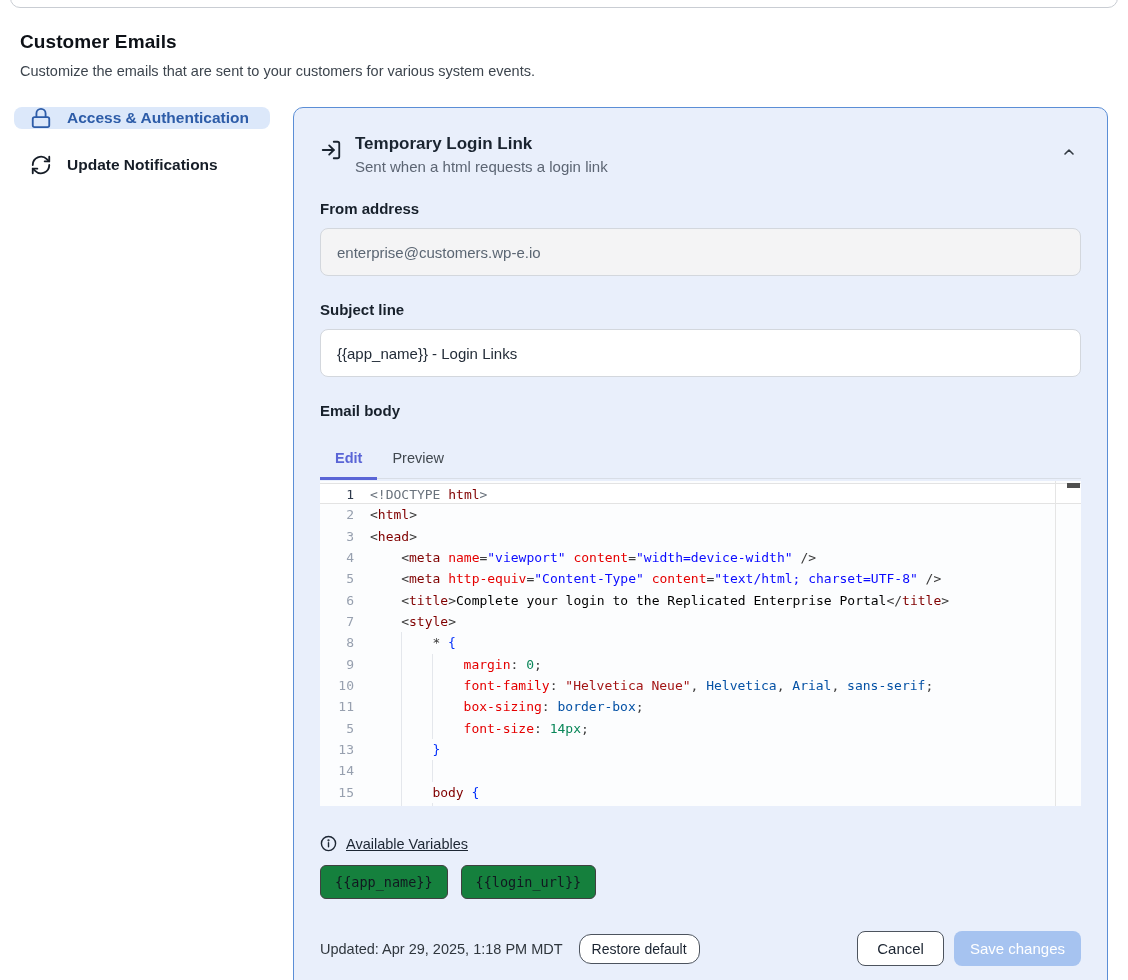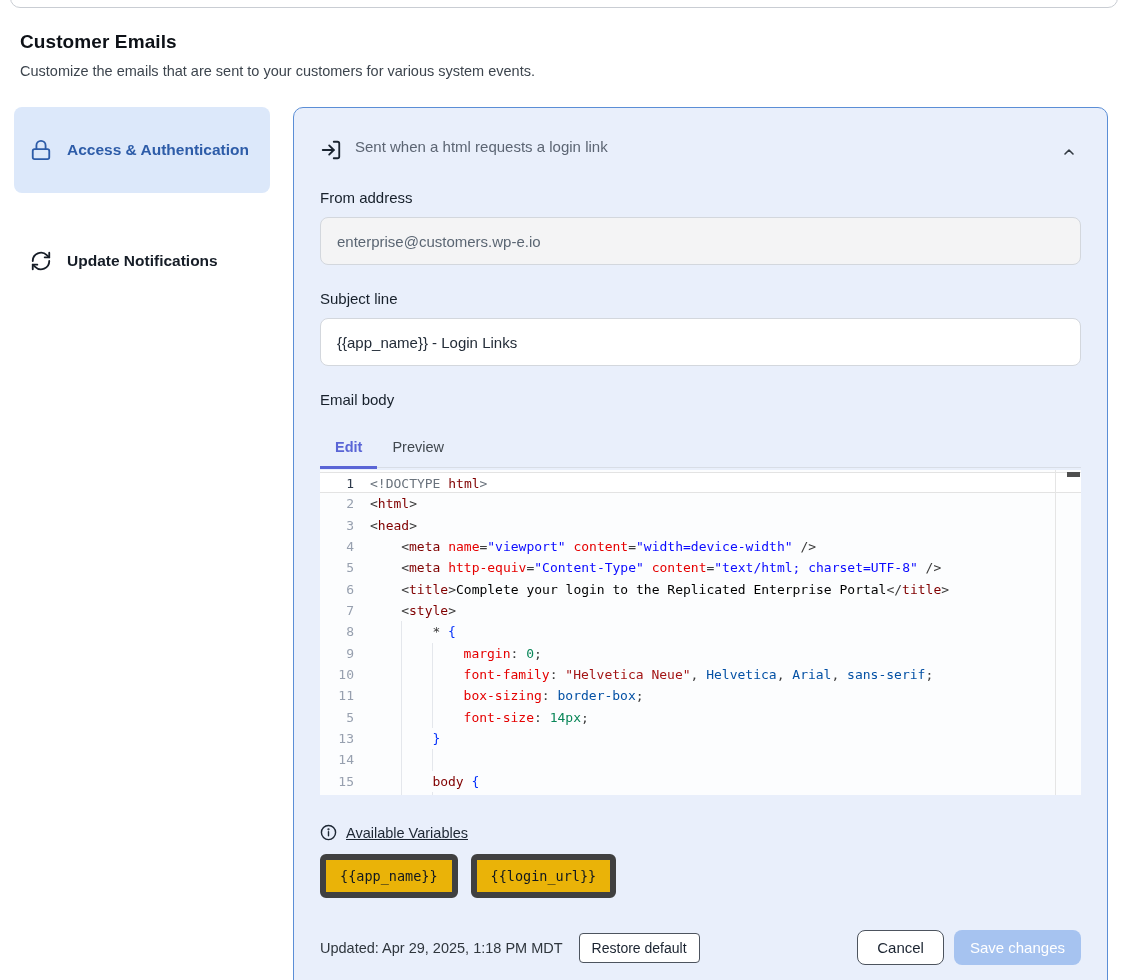--- a/index.html
+++ b/index.html
@@ -10,34 +10,34 @@
   }
   
   .top-card-edge { position:absolute; top:-14px; left:10px; right:10px; height:22px;
     border:1px solid #c9cdd3; border-radius:10px; background:#fff; }
   .page-head { padding:31px 35px 0 20px; }
   .page-title { font-size:19px; font-weight:700; color:#0d1117; letter-spacing:.1px; }
   .page-sub { margin-top:10px; font-size:14.5px; color:#3d454e; }
   .columns { display:flex; align-items:flex-start; gap:23px; padding:28px 20px 0 14px; }
   
   .sidebar { flex:0 0 256px; }
-  .side-item { display:flex; align-items:center; gap:15px; padding:32px 16px; border-radius:8px;
+  .side-item { display:flex; align-items:center; gap:15px; padding:0 16px; border-radius:8px;
     font-size:15.5px; font-weight:600; cursor:pointer; }
   .side-item.active { background:#dce8fa; color:#2d5ca8; }
   .side-item.plain { margin-top:25px; color:#161d27; }
   .side-item .ico { flex:0 0 22px; height:22px; display:flex; align-items:center; justify-content:center; }
   
   .panel { flex:1 1 auto; background:#e9effb; border:1px solid #5b8ed6; border-radius:10px;
     padding:26px; min-height:848px; }
   .panel-head { display:flex; align-items:flex-start; gap:13px; }
   .panel-head .ico { margin-top:5px; }
   .panel-title { font-size:17px; font-weight:700; color:#1a2430; }
   .panel-sub { margin-top:4px; font-size:15px; color:#5c6573; }
   .collapse-btn { margin-left:auto; background:none; border:none; cursor:pointer; padding:4px; margin-top:6px; }
-  .field-label { margin-top:25px; margin-bottom:11px; font-size:15px; font-weight:400; color:#17202b; }
+  .field-label { margin-top:25px; margin-bottom:11px; font-size:15px; font-weight:700; color:#17202b; }
   .text-input { width:100%; height:48px; border:1px solid #d3d7dd; border-radius:8px;
     padding:0 16px; font-size:15px; font-family:inherit; }
   .text-input.disabled { background:#f4f4f5; color:#5b6673; }
   .text-input.editable { background:#ffffff; color:#232c38; }
   
   .tabs { display:flex; margin-top:22px; border-bottom:1px solid #d8dde6; }
   .tab { padding:9px 15px 11px; font-size:14.5px; cursor:pointer; border-bottom:3px solid transparent; margin-bottom:-2px; }
   .tab.active { color:#5a65d6; font-weight:700; border-bottom-color:#5a65d6; }
   .tab.plain { color:#41484f; }
   
@@ -51,28 +51,28 @@
   .ind { display:inline-block; width:31.2px; height:21.35px; vertical-align:top; }
   .ind + .ind { border-left:1px solid #e4e7ec; }
   .scroll-rail { position:absolute; top:0; right:0; bottom:0; width:26px; border-left:1px solid #e5e5e5; }
   .scroll-thumb { position:absolute; top:2px; right:1px; width:13px; height:5px; background:#4f4f4f; }
   .t-gray{color:#6a737d} .t-tag{color:#800000} .t-attr{color:#e50000} .t-str{color:#0b0bff}
   .t-prop{color:#e50000} .t-strc{color:#a31515} .t-num{color:#098658} .t-val{color:#0451a5}
   .t-text{color:#000000} .t-brace{color:#0431fa} .t-punct{color:#3b3b3b}
   
   .vars-head { display:flex; align-items:center; gap:9px; margin-top:29px; font-size:14.5px; color:#1c2633;text-decoration:underline; }
   .chips { display:flex; gap:13px; margin-top:13px; }
-  .chip { background:#eab308; border:6px solid #404040; border-radius:6px; padding:8px 14px;
+  .chip { background:#15803d; border:1px solid #404040; border-radius:6px; padding:8px 14px;
     font-family:"DejaVu Sans Mono","Liberation Mono",monospace; font-size:13.5px; color:#111820; cursor:pointer; }
   
   .panel-footer { display:flex; align-items:center; margin-top:32px; }
   .updated { font-size:14.5px; color:#2f363d; }
   .btn { font-family:inherit; cursor:pointer; background:#ffffff; }
   .btn-restore { margin-left:16px; font-size:14px; color:#1a2330; border:1px solid #4d545e;
-    border-radius:4px; padding:6px 12px; }
+    border-radius:12px; padding:6px 12px; }
   .btn-cancel { margin-left:auto; font-size:15px; color:#1a2330; border:1px solid #4d545e;
     border-radius:8px; padding:8px 19px; }
   .btn-save { margin-left:10px; font-size:15px; color:#ffffff; background:#a6c3f0; border:none;
     border-radius:8px; padding:9px 16px;text-align:right; }
   svg { display:block; }
 </style>
 </head>
 <body>
 
 <div class="top-card-edge"></div>
@@ -110,20 +110,21 @@
   <div class="panel">
     <div class="panel-head">
       <span class="ico">
         <svg width="22" height="22" viewBox="0 0 24 24" fill="none" stroke="#1a2430" stroke-width="2" stroke-linecap="round" stroke-linejoin="round">
           <path d="M15 3h4a2 2 0 0 1 2 2v14a2 2 0 0 1-2 2h-4"></path>
           <polyline points="10 17 15 12 10 7"></polyline>
           <line x1="15" y1="12" x2="3" y2="12"></line>
         </svg>
       </span>
       <div>
+        <div class="panel-title">Temporary Login Link</div>
         <div class="panel-sub">Sent when a html requests a login link</div>
       </div>
       <button class="collapse-btn">
         <span>
           <svg width="16" height="16" viewBox="0 0 24 24" fill="none" stroke="#333a42" stroke-width="2.4" stroke-linecap="round" stroke-linejoin="round">
             <polyline points="6 15 12 9 18 15"></polyline>
           </svg>
         </span>
       </button>
     </div>

